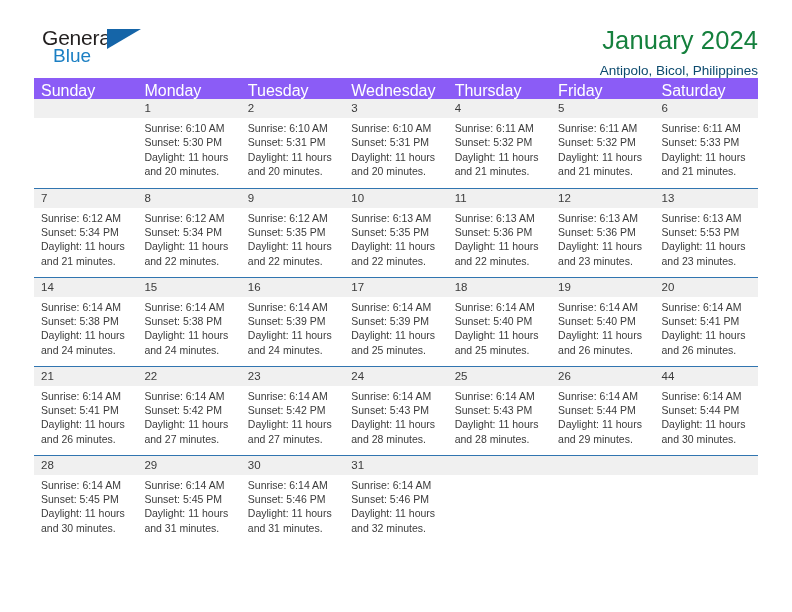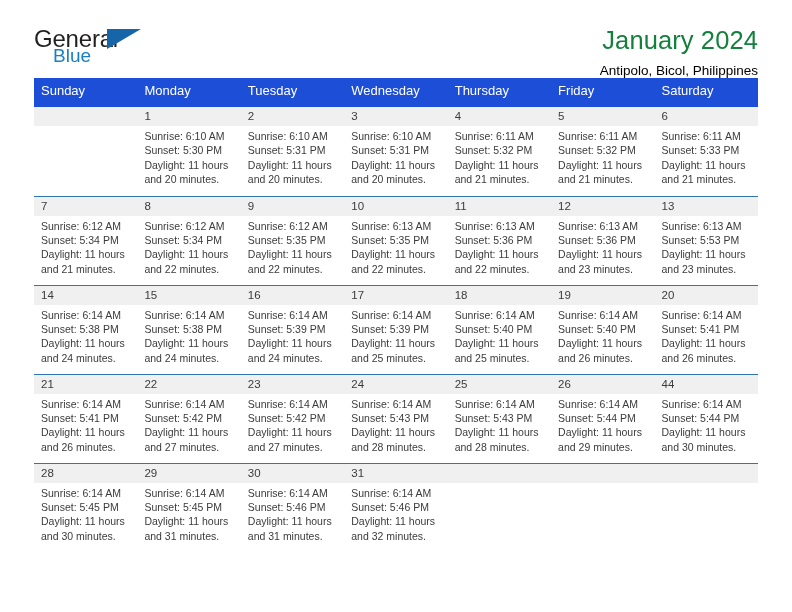--- a/index.html
+++ b/index.html
@@ -26,26 +26,26 @@
     height: 78px;
   }
   .logo {
     position: relative;
     width: 120px;
     height: 48px;
     line-height: 1;
     user-select: none;
   }
   .logo-general {
-    font-size: 24px;
+    font-size: 21px;
     color: #221f1f;
     letter-spacing: -0.2px;
     display: block;
     position: absolute;
-    left: 0;
+    left: 8px;
     top: 2px;
     font-weight: 400;
   }
   .logo-blue {
     font-size: 19px;
     color: #1b7fc3;
     display: block;
     position: absolute;
     left: 19px;
     top: 21px;
@@ -73,42 +73,42 @@
   }
   .cal-title {
     font-size: 25.5px;
     color: #15803d;
     font-weight: 400;
     line-height: 30px;
     letter-spacing: 0.1px;
   }
   .cal-subtitle {
     font-size: 13.5px;
-    color: #000000;
+    color: #0c4a6e;
     font-weight: 400;
     margin-top: 8px;
     line-height: 16px;
   }
 
   
   .cal-wrap {
     padding: 0 34px;
   }
   table.calendar {
     width: 724px;
     border-collapse: collapse;
     table-layout: fixed;
   }
   table.calendar th {
-    background: #1d4ed8;
+    background: #8b5cf6;
     color: #ffffff;
-    font-size: 13px;
+    font-size: 16px;
     font-weight: 400;
     text-align: left;
-    padding: 6px 0 10px 7px;
+    padding: 6px 0 2px 7px;
     height: 21px;
     line-height: 13px;
   }
   td.daycell {
     vertical-align: top;
     padding: 0;
     height: 89px;
     border-top: 1.6px solid #3175b0;
     background: #ffffff;
   }

